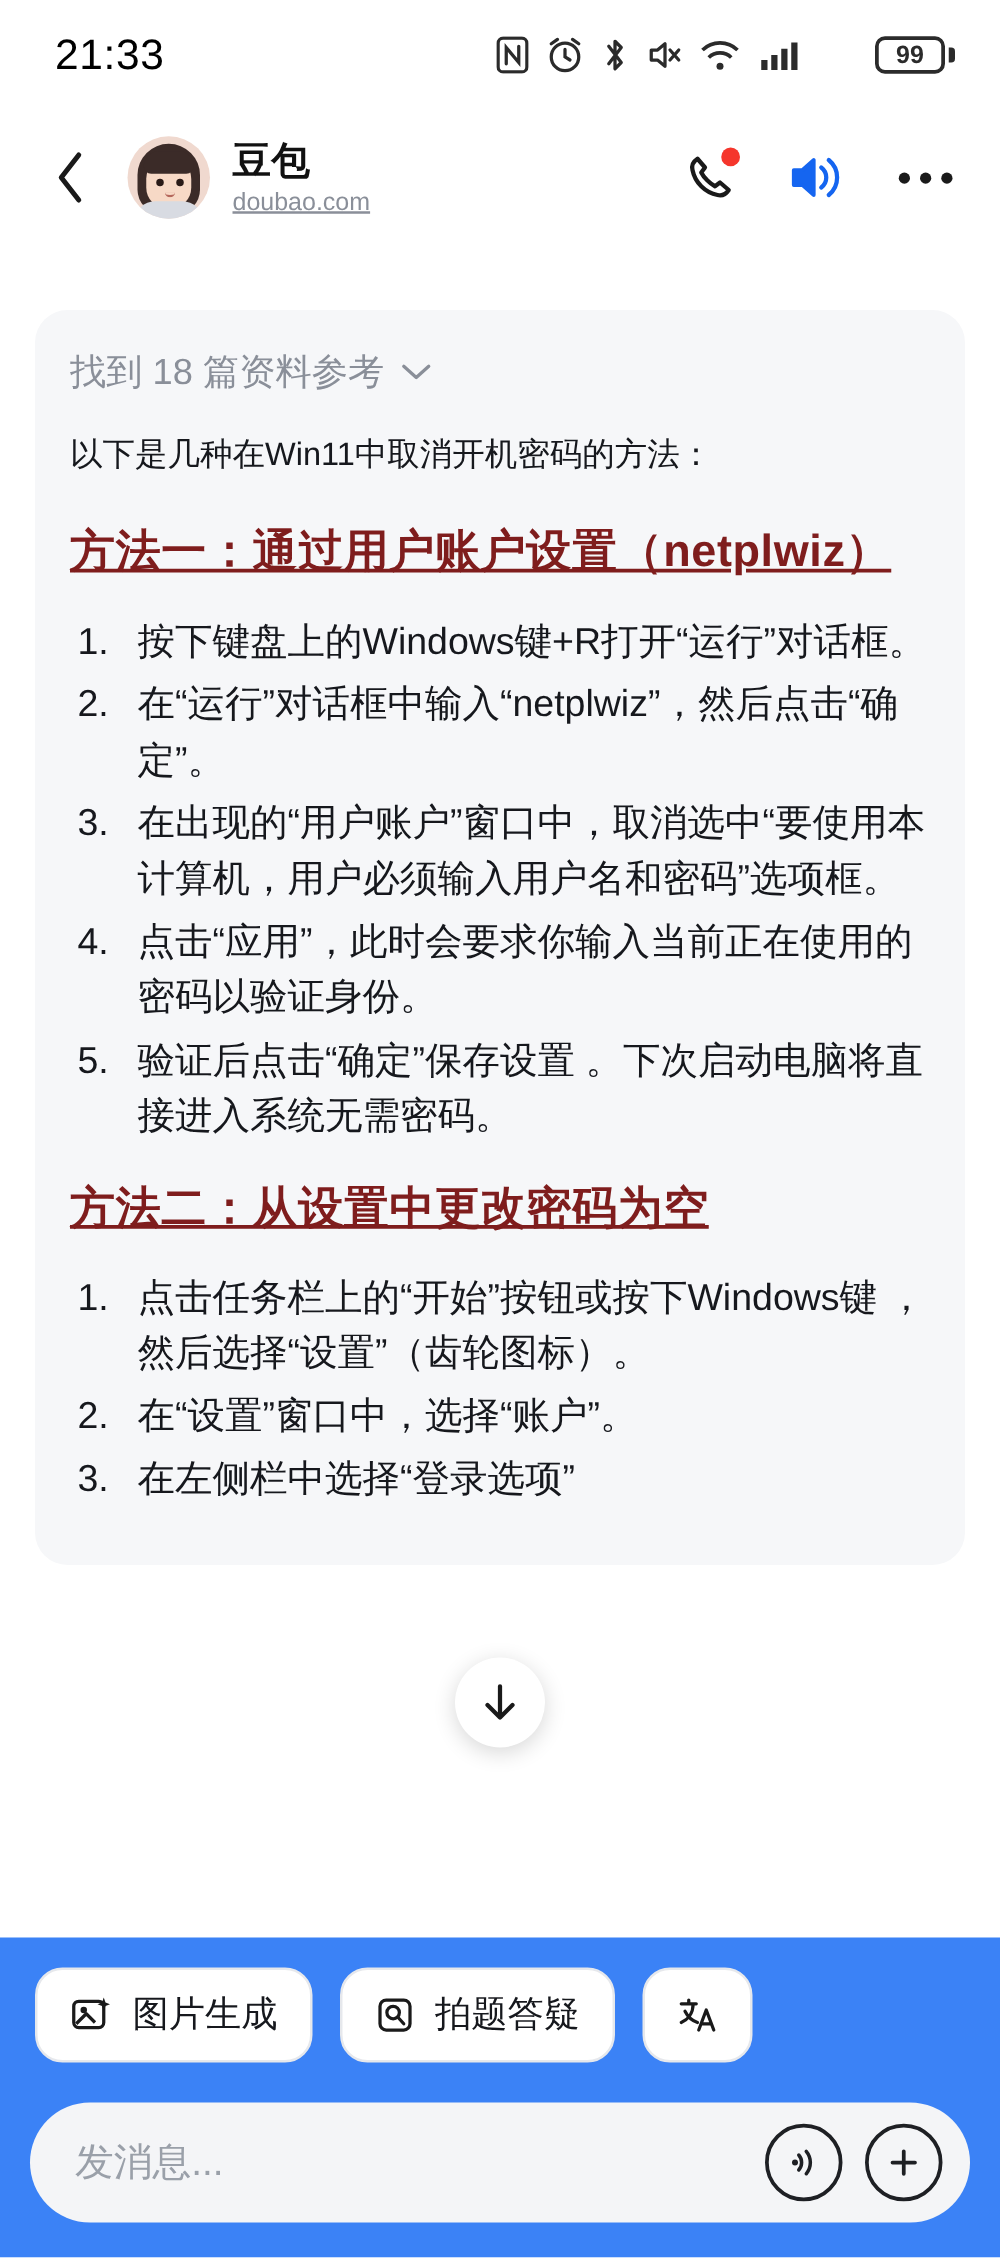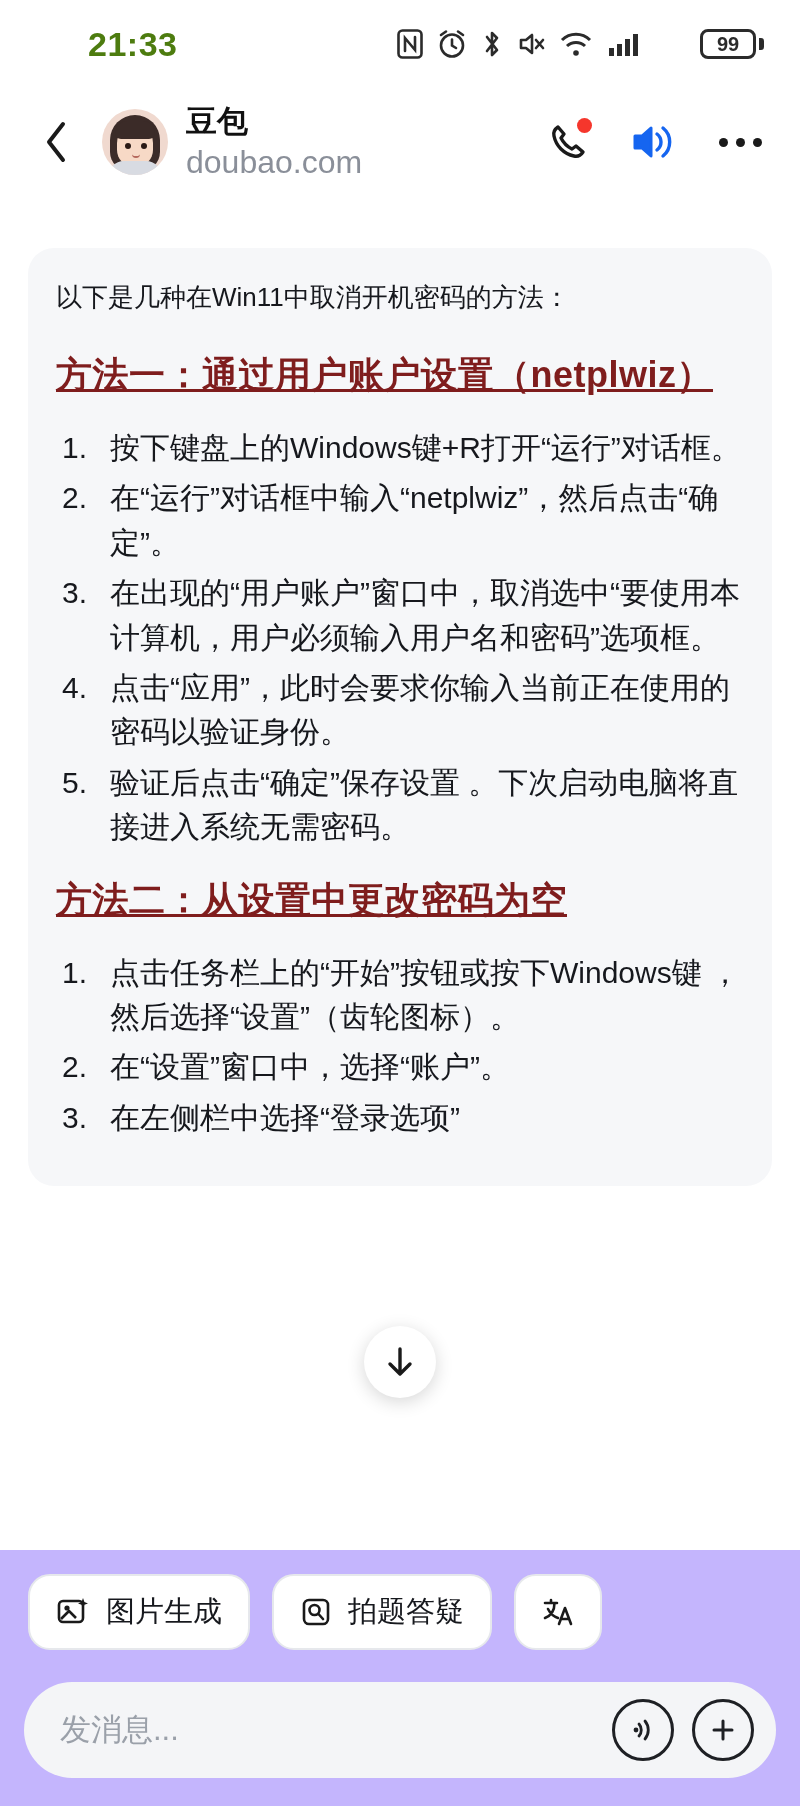--- a/index.html
+++ b/index.html
@@ -15,24 +15,23 @@
   
   .status-bar {
     height: 88px;
     display: flex;
     align-items: center;
     justify-content: space-between;
     padding: 0 36px 0 44px;
   }
   .status-time {
     font-size: 34px;
-    font-weight: 700;
-    color: #4d7c0f;
+    font-weight: 400;
+    color: #000000;
     letter-spacing: 0.5px;
-    margin-left: 44px;
   }
   .status-icons {
     display: flex;
     align-items: center;
     gap: 14px;
   }
   .status-icons svg { display: block; }
   .battery {
     display: flex;
     align-items: center;
@@ -110,23 +109,24 @@
     background: #d8dbe2; border-radius: 16px 16px 0 0;
   }
   .title-block { flex: 1; min-width: 0; }
   .title-name {
     font-size: 31px;
     font-weight: 700;
     color: #111;
     line-height: 1.2;
   }
   .title-sub {
-    font-size: 32px;
+    font-size: 20px;
     color: #8a8f99;
     margin-top: 4px;
+    text-decoration: underline;
   }
   .header-actions {
     display: flex;
     align-items: center;
     gap: 34px;
     flex: none;
   }
   .icon-btn {
     position: relative;
     width: 52px;
@@ -252,21 +252,21 @@
     bottom: 0;
     height: 70px;
     background: linear-gradient(to bottom, rgba(255,255,255,0), #ffffff 85%);
     pointer-events: none;
   }
 
   
   .bottom {
     position: absolute;
     left: 0; right: 0; bottom: 0;
-    background: #c4b5fd;
+    background: #3b82f6;
     padding: 0 0 28px 0;
   }
   .quick-row {
     display: flex;
     gap: 22px;
     padding: 24px 0 22px 28px;
     overflow: hidden;
   }
   .chip {
     flex: none;
@@ -397,20 +397,26 @@
         <i></i>
         <i></i>
     </div>
   </div>
 </div>
 
 <div class="conversation clipped" style="height:1240px; position:relative;">
 
 
   <div class="assistant-card">
+    <div class="sources-row">
+      <span>找到 18 篇资料参考</span>
+      <svg class="chev-down" viewBox="0 0 24 14">
+          <path d="M2 2 L12 11 L22 2" fill="none" stroke="#8a8f99" stroke-width="2.6" stroke-linecap="round" stroke-linejoin="round"></path>
+        </svg>
+    </div>
 
     <div class="intro-line">以下是几种在Win11中取消开机密码的方法：</div>
 
     <div class="sec-title">方法一：通过用户账户设置（netplwiz）</div>
     <ol class="steps">
       <li>按下键盘上的Windows键+R打开“运行”对话框。</li>
       <li>在“运行”对话框中输入“netplwiz”，然后点击“确定”。</li>
       <li>在出现的“用户账户”窗口中，取消选中“要使用本计算机，用户必须输入用户名和密码”选项框。</li>
       <li>点击“应用”，此时会要求你输入当前正在使用的密码以验证身份。</li>
       <li>验证后点击“确定”保存设置 。下次启动电脑将直接进入系统无需密码。</li>

